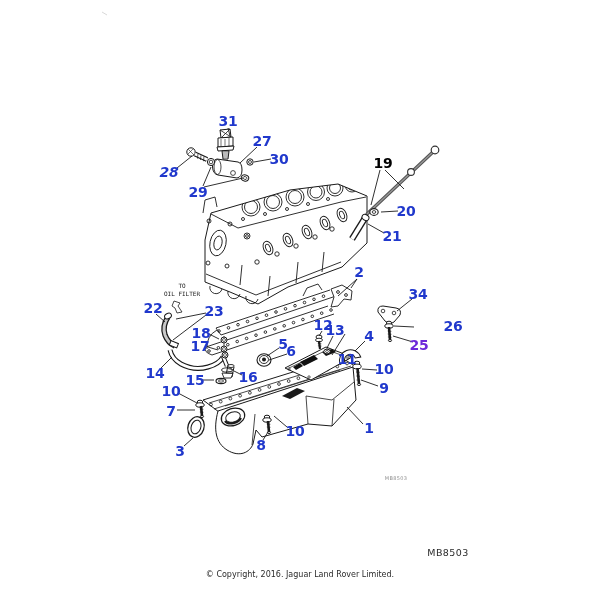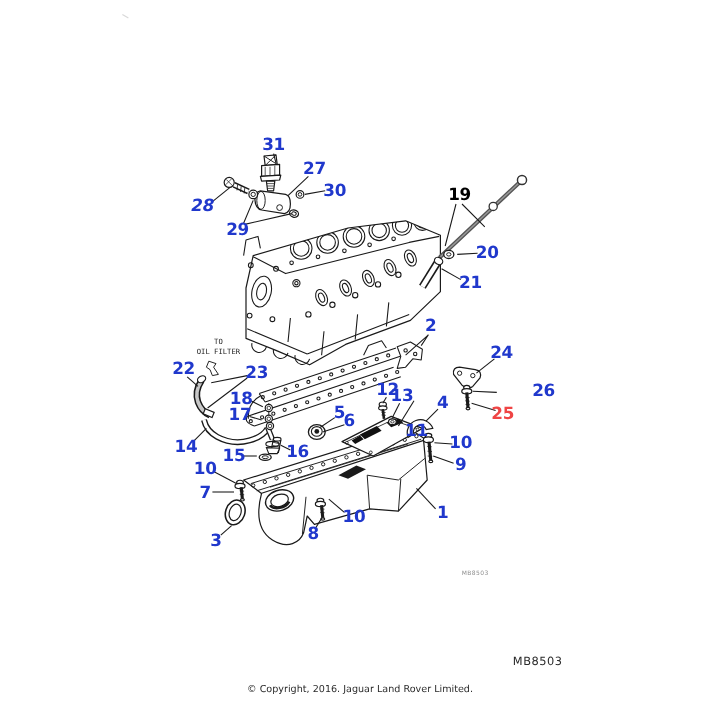--- a/index.html
+++ b/index.html
@@ -341,22 +341,22 @@
       <div class="callout" style="left: 155px; top: 373px; color: rgb(32, 56, 204);">14</div>
       <div class="callout" style="left: 195px; top: 380px; color: rgb(32, 56, 204);">15</div>
       <div class="callout" style="left: 248px; top: 377px; color: rgb(32, 56, 204);">16</div>
       <div class="callout" style="left: 200px; top: 346px; color: rgb(32, 56, 204);">17</div>
       <div class="callout" style="left: 201px; top: 333px; color: rgb(32, 56, 204);">18</div>
       <div class="callout" style="left: 383px; top: 163px; color: #000000;">19</div>
       <div class="callout" style="left: 406px; top: 211px; color: rgb(32, 56, 204);">20</div>
       <div class="callout" style="left: 392px; top: 236px; color: rgb(32, 56, 204);">21</div>
       <div class="callout" style="left: 153px; top: 308px; color: rgb(32, 56, 204);">22</div>
       <div class="callout" style="left: 214px; top: 311px; color: rgb(32, 56, 204);">23</div>
-      <div class="callout" style="left: 418px; top: 294px; color: rgb(32, 56, 204);">24</div>
-      <div class="callout" style="left: 419px; top: 345px; color: #ef4444;">25</div>
+      <div class="callout" style="left: 418px; top: 294px; color: rgb(32, 56, 204);">34</div>
+      <div class="callout" style="left: 419px; top: 345px; color: #6d28d9;">25</div>
       <div class="callout" style="left: 422px; top: 326px; color: rgb(32, 56, 204); margin-left: 31px;">26</div>
       <div class="callout" style="left: 262px; top: 141px; color: rgb(32, 56, 204);">27</div>
       <div class="callout" style="left: 169px; top: 172px; color: rgb(32, 56, 204); font-style: italic;">28</div>
       <div class="callout" style="left: 198px; top: 192px; color: rgb(32, 56, 204);">29</div>
       <div class="callout" style="left: 279px; top: 159px; color: rgb(32, 56, 204);">30</div>
       <div class="callout" style="left: 228px; top: 121px; color: rgb(32, 56, 204);">31</div>
     </div>
 
 <div class="oil-filter-note">
   <div>TO</div>

